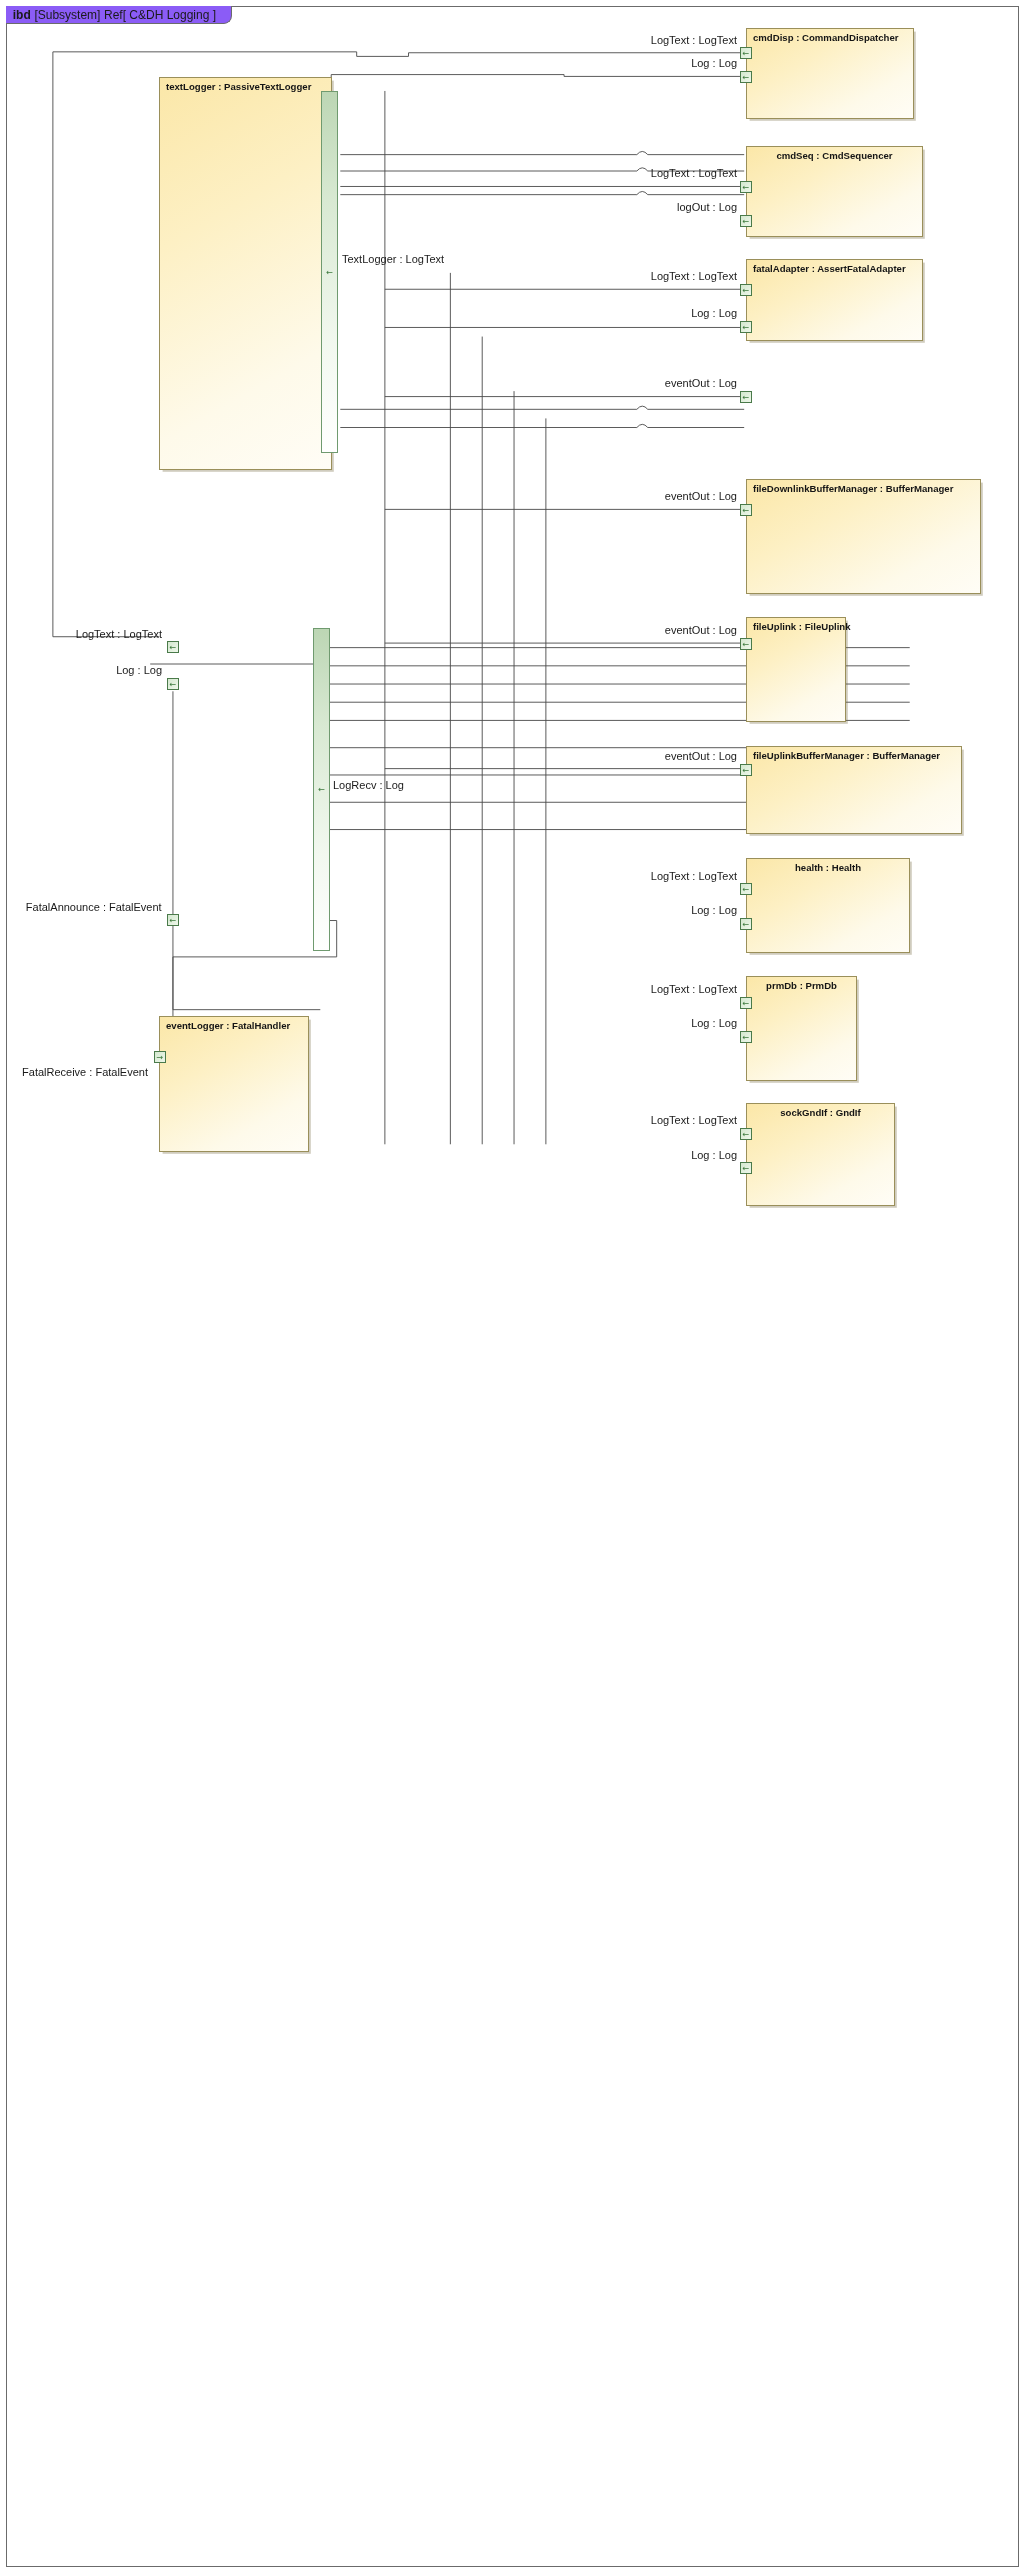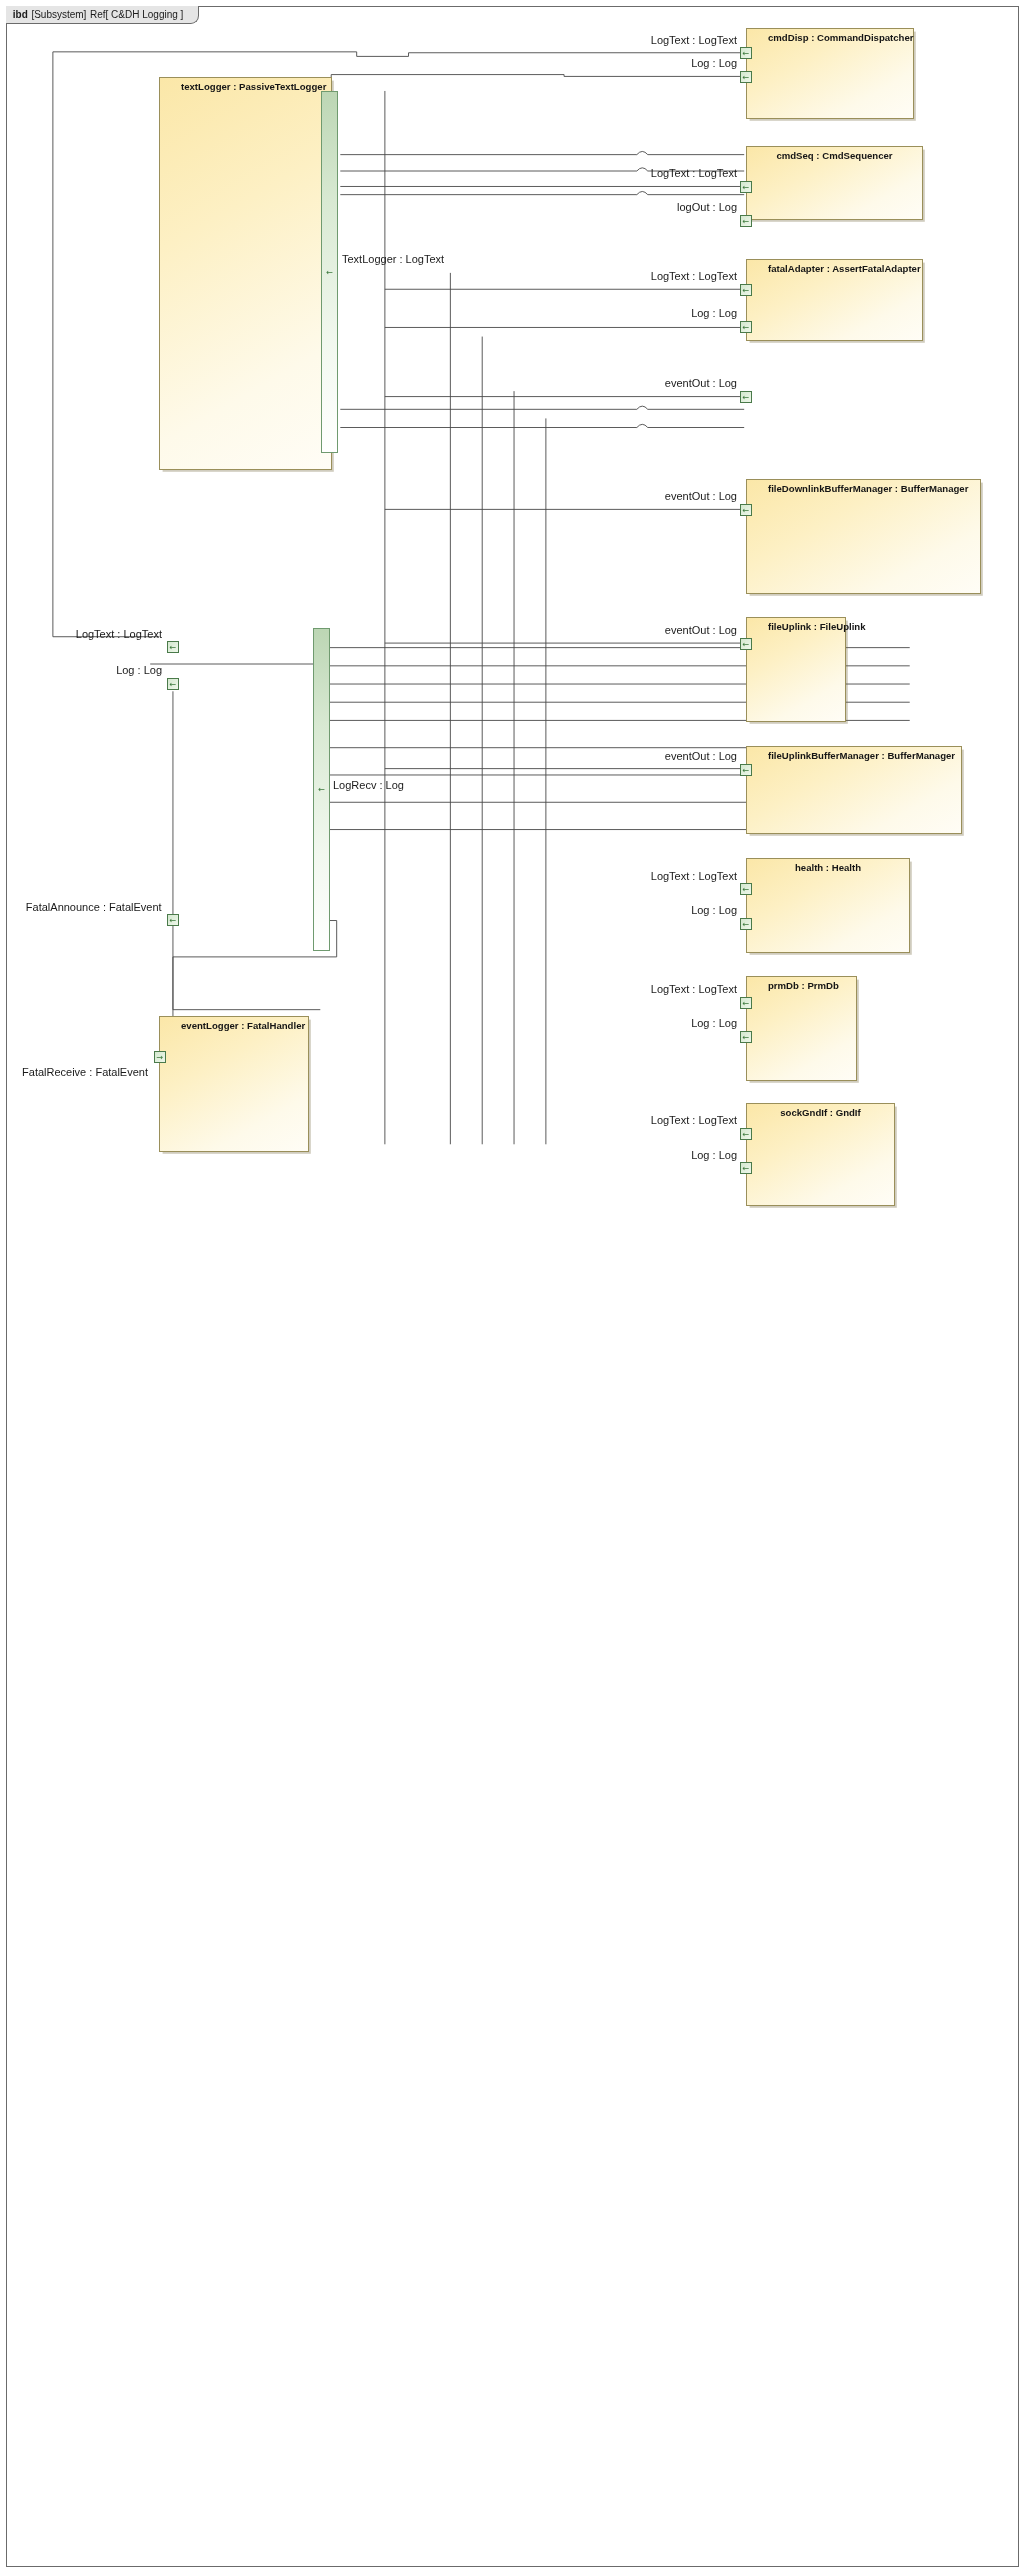--- a/index.html
+++ b/index.html
@@ -1,28 +1,28 @@
 <!DOCTYPE html>
 <html style="font-size:14.6px"><head>
 <meta charset="utf-8">
 <style>
   html,body{margin:0;padding:0;background:#ffffff;}
   body{font-family:"Liberation Sans", sans-serif;}
   #page{position:relative;width:1029px;height:2576px;background:#fff;overflow:hidden;}
   #frame{position:absolute;left:6.4px;top:6.4px;width:1013px;height:2561px;border:0.9px solid #6b6b6b;box-sizing:border-box;background:#fff;}
   #title-tab{position:absolute;left:6.4px;top:6.4px;height:18px;padding:0 14.6px 0 6.4px;display:flex;align-items:center;
-    border:0.9px solid #6b6b6b;border-top:none;border-left:none;background:#e5e5e5;box-sizing:border-box;
-    font-size:10px;color:#1a1a1a;white-space:nowrap;
+    border:0.9px solid #6b6b6b;border-top:none;border-left:none;background:#8b5cf6;box-sizing:border-box;
+    font-size:12px;color:#1a1a1a;white-space:nowrap;
     border-bottom-right-radius:8.2px;text-align:center;}
   #title-tab .bold{font-weight:bold;margin-right:3.6px;}
   .part{position:absolute;box-sizing:border-box;border:0.9px solid #9a8f5a;
     background:linear-gradient(150deg,#fbe7a8 0%,#fdf0c4 35%,#fefaea 75%,#fffdf6 100%);
     box-shadow:2.7px 2.7px 0 -0.9px rgba(120,110,70,.35);}
   .part .ttl{position:absolute;left:0;right:0;top:2.7px;font-size:9.6px;font-weight:bold;color:#151515;
-    white-space:nowrap;padding:0 21px;box-sizing:border-box;}
+    white-space:nowrap;padding:0 6px;box-sizing:border-box;}
   .ttl.left{text-align:left;}
   .ttl.center{text-align:center;}
   .port{position:absolute;width:12px;height:12px;box-sizing:border-box;border:0.9px solid #4a7a4a;
     background:linear-gradient(135deg,#d4e8cf,#eef7ea);}
   .port .arw{position:absolute;left:0.9px;top:0.9px;right:0.9px;bottom:0.9px;display:flex;align-items:center;justify-content:center;
     font-size:8.2px;line-height:8.2px;color:#3d7a3d;font-family:"DejaVu Sans",sans-serif;}
   .bigport{position:absolute;box-sizing:border-box;border:0.9px solid #6f9a6f;
     background:linear-gradient(180deg,#bcd6b4 0%,#d8e9d2 30%,#f2f8ef 70%,#ffffff 100%);}
   .bigport .arw{position:absolute;left:0;right:0;font-size:8.2px;line-height:8.2px;color:#3d7a3d;text-align:center;
     font-family:"DejaVu Sans",sans-serif;}
@@ -138,21 +138,21 @@
   </div>
   <div class="port" style="left:740px;top:47px;">
     <div class="arw">←</div>
   </div>
   <div class="plabel r" style="left:573px;top:34px;width:164px;">LogText : LogText</div>
   <div class="port" style="left:740px;top:71px;">
     <div class="arw">←</div>
   </div>
   <div class="plabel r" style="left:573px;top:57px;width:164px;">Log : Log</div>
 
-  <div class="part" style="left:746px;top:146px;width:177px;height:74px;">
+  <div class="part" style="left:746px;top:146px;width:177px;height:91px;">
     <div class="ttl center">cmdSeq : CmdSequencer</div>
   </div>
   <div class="port" style="left:740px;top:181px;">
     <div class="arw">←</div>
   </div>
   <div class="plabel r" style="left:573px;top:167px;width:164px;">LogText : LogText</div>
   <div class="port" style="left:740px;top:215px;">
     <div class="arw">←</div>
   </div>
   <div class="plabel r" style="left:573px;top:201px;width:164px;">logOut : Log</div>

